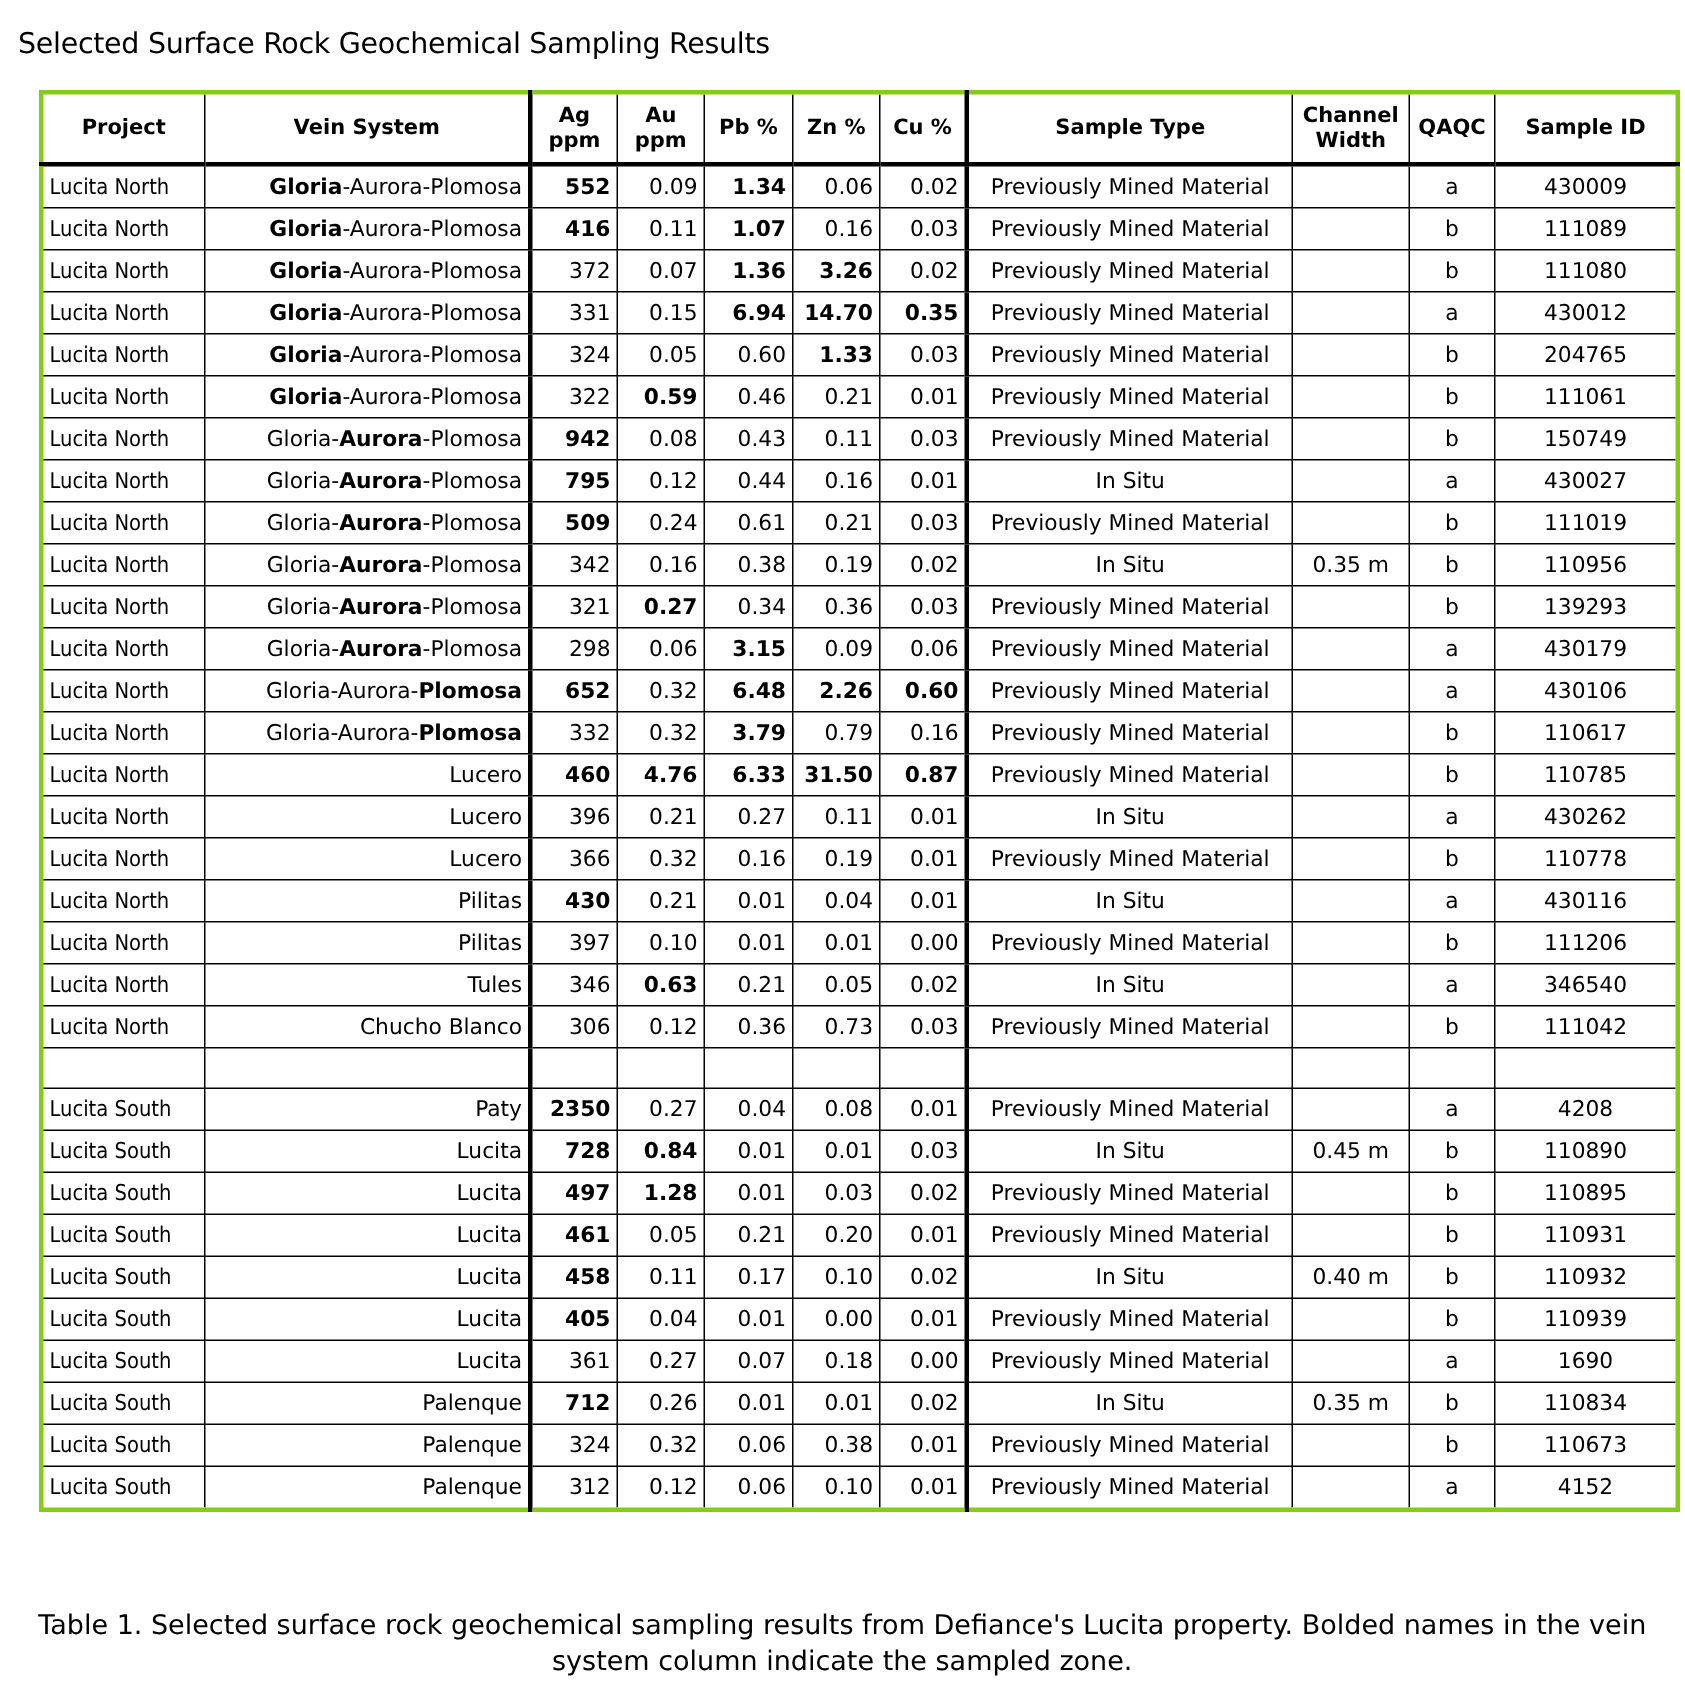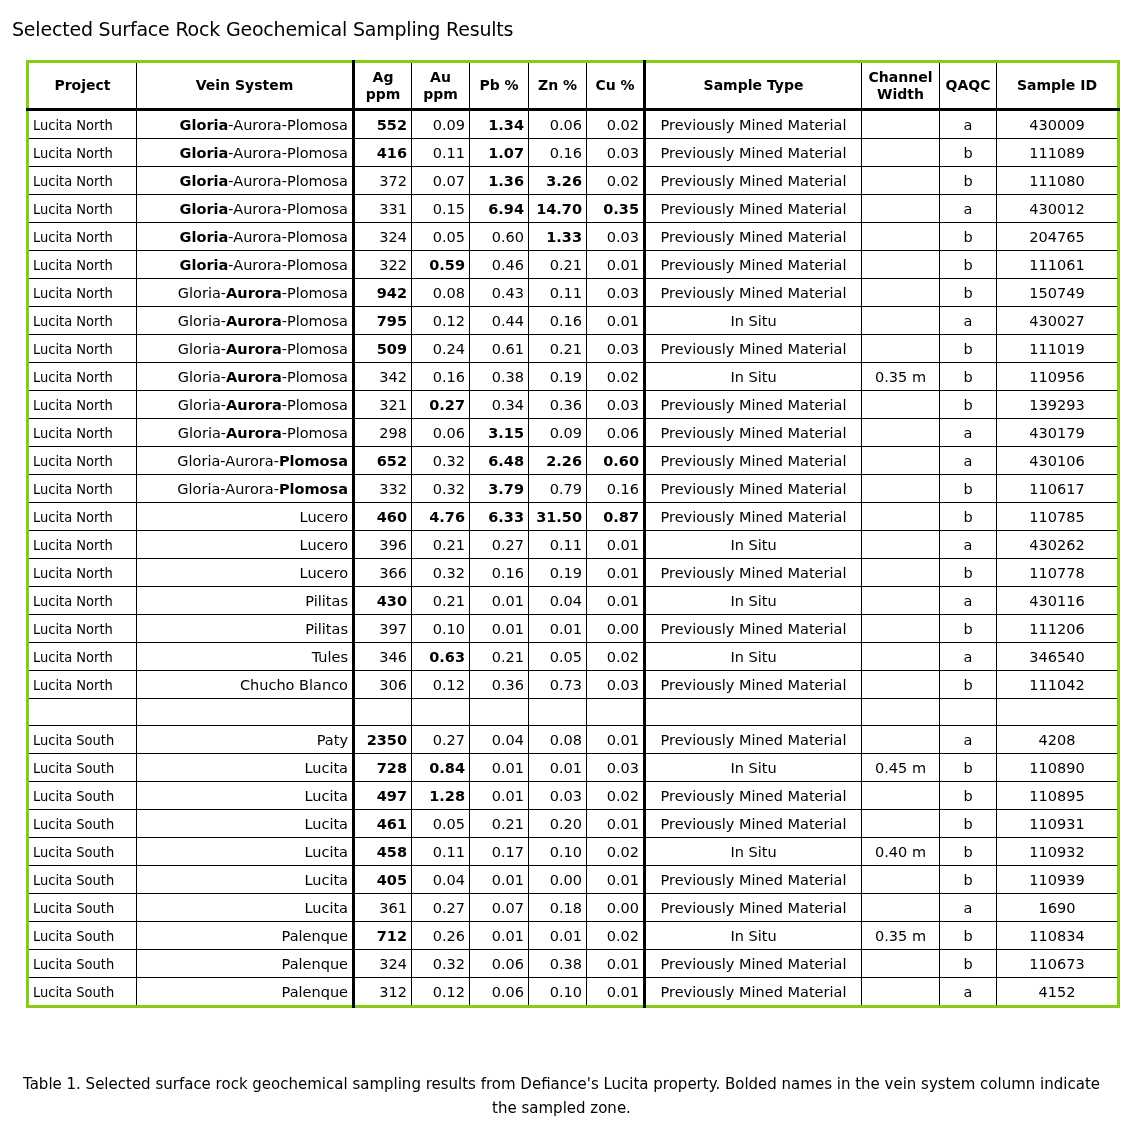--- a/index.html
+++ b/index.html
@@ -35,21 +35,21 @@
   }
   td.c-project { font-family: "DejaVu Sans Condensed", "DejaVu Sans", sans-serif; }
   td.c-vein { text-align: right; }
   td.num { text-align: right; padding-right: 4px; }
   td.c-type, td.c-width, td.c-qaqc, td.c-id { text-align: center; }
   .thick-r { border-right: 3px solid #000 !important; }
   .b { font-weight: bold; }
   tr.spacer td { height: 26px; }
   .caption {
     position: absolute; left: 0; top: 1072px; width: 1123px;
-    text-align: center; font-size: 15px; line-height: 24px;
+    text-align: center; font-size: 18px; line-height: 24px;
     font-family: "DejaVu Sans", sans-serif;
   }
   .caption span { display: inline-block; width: 1090px; }
 </style>
 </head>
 <body>
 
 <div class="title">Selected Surface Rock Geochemical Sampling Results</div>
 
 <table class="results">

